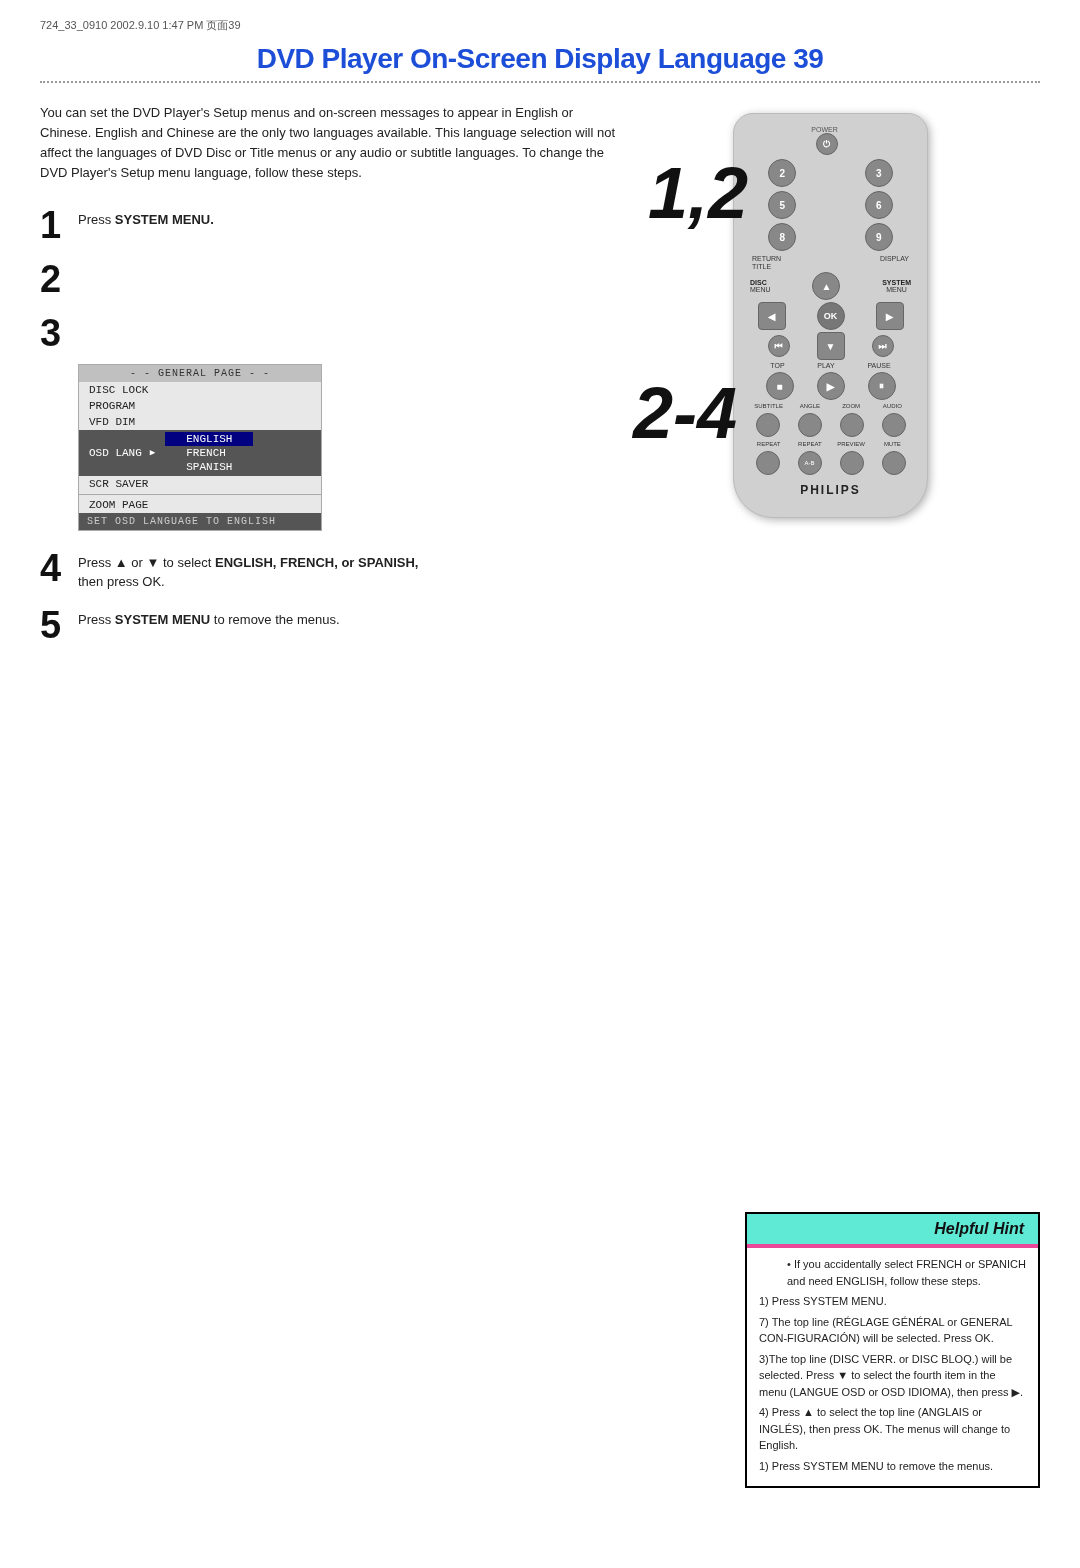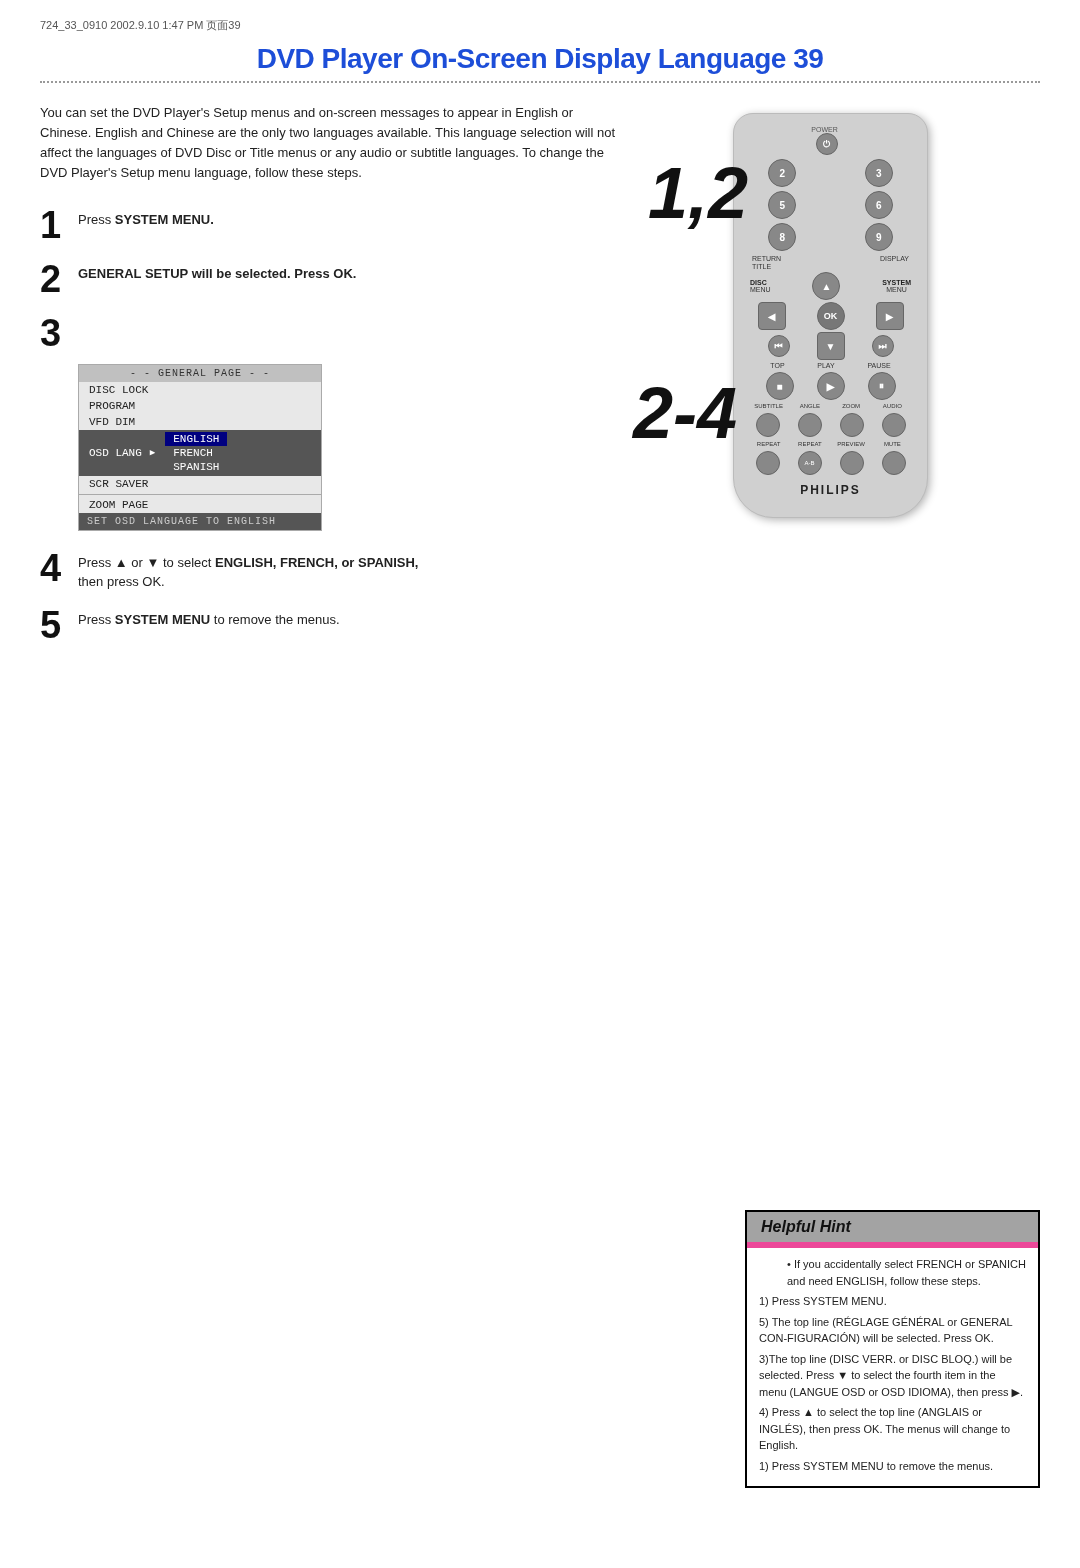--- a/index.html
+++ b/index.html
@@ -307,28 +307,28 @@
     .hint-box {
       position: absolute;
       right: 40px;
       bottom: 80px;
       width: 295px;
       border: 2px solid #000;
       background: #fff;
     }
 
     .hint-title {
-      background: #a3a3a3;
+      background: #5eead4;
       padding: 6px 14px;
       font-size: 16px;
       font-style: italic;
       font-weight: bold;
       color: #111;
-      text-align: left;
-      border-bottom: 6px solid #ec4899;
+      text-align: right;
+      border-bottom: 4px solid #ec4899;
     }
 
     .hint-content {
       padding: 8px 12px;
       font-size: 11px;
       line-height: 1.5;
       color: #222;
     }
 
     .hint-content ul {
@@ -354,21 +354,21 @@
       align-items: center;
     }
 
     .lang-options {
       display: flex;
       flex-direction: column;
       margin-left: 6px;
     }
 
     .lang-option {
-      padding: 1px 8px;
+      padding: 1px 21px;
       font-size: 11px;
     }
 
     .lang-option.active {
       background: #000080;
       color: #fff;
     }
   </style>
 </head>
 <body>
@@ -391,23 +391,20 @@
 
       <div class="step-row">
         <div class="step-number">1</div>
         <div class="step-text">
           Press <strong>SYSTEM MENU.</strong>
         </div>
       </div>
 
       <div class="step-row">
         <div class="step-number">2</div>
-        <div class="step-text">
-          <strong>GENERAL SETUP will be selected. Press OK.</strong>
-        </div>
       </div>
 
       <div class="step-row">
         <div class="step-number">3</div>
       </div>
 
     </div>
 
     <div style="margin-left: 38px; margin-top: 12px;">
       <div class="menu-screenshot">
@@ -562,18 +559,18 @@
   </div>
 </div>
 
 <div class="hint-box">
   <div class="hint-title">Helpful Hint</div>
   <div class="hint-content">
     <ul>
       <li>If you accidentally select FRENCH or SPANICH and need ENGLISH, follow these steps.</li>
     </ul>
     <p>1) Press SYSTEM MENU.</p>
-    <p>5) The top line (RÉGLAGE GÉNÉRAL or GENERAL CON-FIGURACIÓN) will be selected. Press OK.</p>
+    <p>7) The top line (RÉGLAGE GÉNÉRAL or GENERAL CON-FIGURACIÓN) will be selected. Press OK.</p>
     <p>3)The top line (DISC VERR. or DISC BLOQ.) will be selected. Press ▼ to select the fourth item in the menu (LANGUE OSD or OSD IDIOMA), then press ▶.</p>
     <p>4) Press ▲ to select the top line (ANGLAIS or INGLÉS), then press OK. The menus will change to English.</p>
     <p>1) Press SYSTEM MENU to remove the menus.</p>
   </div>
 </div>
 
 </body></html>

